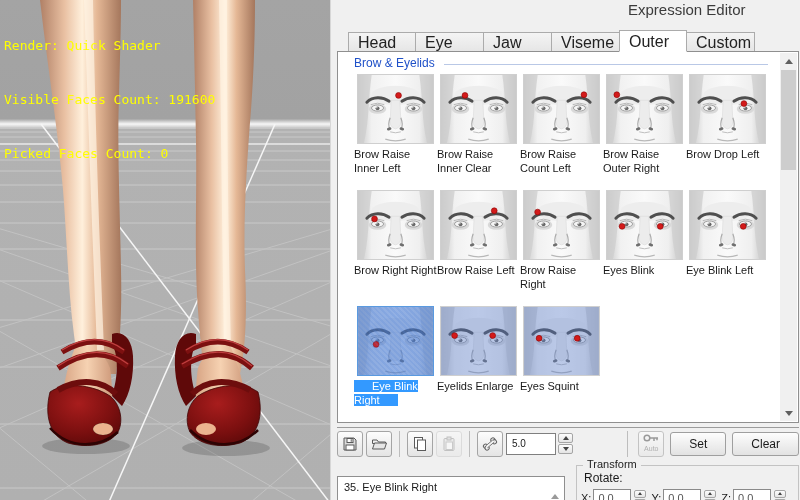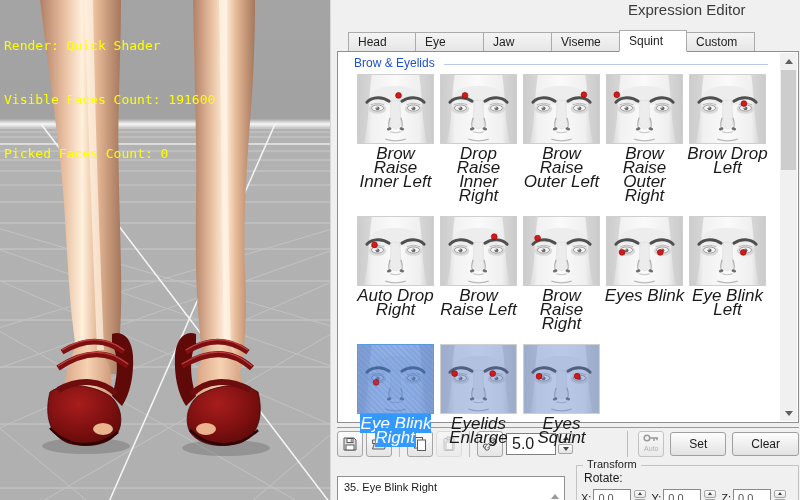--- a/index.html
+++ b/index.html
@@ -10,41 +10,41 @@
   .viewport{position:absolute;left:0;top:0;width:330px;height:500px;overflow:hidden;background:#a8a8a8;text-decoration:underline;}
   .viewport svg{position:absolute;left:0;top:0;}
   .vp-overlay{position:absolute;left:4px;top:1px;font-family:"DejaVu Sans Mono",monospace;
               font-size:13px;line-height:18px;white-space:pre;}
 
   
   .panel{position:absolute;left:330px;top:0;width:470px;height:500px;background:#f0f0f0;border-left:1px solid #d7d7d7;}
   .panel-title{position:absolute;top:1px;left:297px;font-size:15px;color:#3b3b3b;}
 
   .tab-bar{position:absolute;left:17px;top:31px;display:flex;align-items:flex-end;height:21px;}
-  .tab{box-sizing:border-box;width:68px;height:20px;line-height:19px;padding-left:9px;font-size:12px;
+  .tab{box-sizing:border-box;width:68px;height:20px;line-height:19px;padding-left:9px;font-size:16px;
        background:linear-gradient(#f4f4f4,#e6e6e6);border:1px solid #ababab;border-left:none;color:#222;}
   .tab:first-child{border-left:1px solid #ababab;}
   .tab.active{background:#fff;height:22px;line-height:21px;border-left:1px solid #ababab;margin-left:-1px;
               position:relative;z-index:3;border-bottom:1px solid #fff;}
 
   .tab-page{position:absolute;left:6px;top:51px;width:462px;height:372px;box-sizing:border-box;
             background:#fff;border:1px solid #8f8f8f;z-index:1;}
   .section-head{position:absolute;left:16px;right:30px;top:4px;display:flex;align-items:center;}
   .section-title{font-size:12px;color:#1e50c8;white-space:nowrap;}
   .section-line{flex:1;height:1px;background:#b9c8e6;margin-left:9px;margin-top:2px;}
 
   .grid{position:absolute;left:16px;top:22px;width:420px;display:grid;grid-template-columns:repeat(5,83px);}
   .thumb{width:83px;margin-bottom:13px;cursor:default;}
   .thumb-img{position:relative;width:77px;height:70px;margin:0 auto;border:1px solid #cfcfcf;box-sizing:border-box;background:#eee;}
   .thumb-img svg{display:block;width:75px;height:68px;}
   .thumb.selected .thumb-img{border:1px solid #5a9ae0;}
   .thumb.selected .thumb-img::after{content:'';position:absolute;inset:0;
       background:repeating-linear-gradient(45deg,rgba(80,130,215,.12) 0 2px,rgba(80,130,215,.28) 2px 4px);}
-  .thumb-label{padding-top:3px;font-size:17px;line-height:14px;text-align:center;min-height:30px;font-style:italic;}
-  .thumb-label .lbl.sel{background:#39f;color:#fff;padding:0 1px;}
+  .thumb-label{padding-top:3px;font-size:11px;line-height:14px;min-height:30px;}
+  .thumb-label .lbl.sel{background:#39f;color:#fff;padding:0 18px;}
   .tint{fill:transparent;}
   .thumb.blue .tint{fill:rgba(85,122,202,.38);}
   .thumb.selected .tint{fill:rgba(62,115,210,.50);}
   .dot{fill:#d31a1a;stroke:#8a0000;stroke-width:.6;}
 
   
   .vscroll{position:absolute;top:1px;right:1px;bottom:1px;width:17px;background:#f0f0f0;}
   .sb-btn{position:absolute;left:0;width:17px;height:16px;background:#f0f0f0;display:flex;align-items:center;justify-content:center;}
   .sb-up{top:0;}.sb-down{bottom:0;}
   .tri-up{width:0;height:0;border-left:4px solid transparent;border-right:4px solid transparent;border-bottom:5px solid #5f5f5f;}
@@ -53,21 +53,21 @@
 
   
   .toolbar{position:absolute;left:6px;top:427px;width:462px;height:31px;border-top:1px solid #9b9b9b;
            display:flex;align-items:center;gap:3px;box-sizing:border-box;padding-top:1px;}
   .tool-btn{width:26px;height:26px;box-sizing:border-box;border:1px solid #a5a5a5;border-radius:3px;
             background:linear-gradient(#fdfdfd,#e4e4e4);display:flex;align-items:center;justify-content:center;flex:0 0 auto;}
   .tool-btn.disabled{opacity:.45;border-color:#c2c2c2;}
   .tsep{width:1px;height:26px;background:#bdbdbd;margin:0 4px;flex:0 0 auto;}
   .spinwrap{display:flex;align-items:center;flex:0 0 auto;}
   .spin-val{width:50px;height:22px;box-sizing:border-box;border:1px solid #7f7f7f;background:#fff;
-            font-size:16px;line-height:20px;padding-left:5px;}
+            font-size:10px;line-height:20px;padding-left:5px;}
   .spin-arrows{display:flex;flex-direction:column;margin-left:2px;gap:1px;}
   .spin-arrows .sa{width:15px;height:10px;box-sizing:border-box;border:1px solid #a5a5a5;border-radius:2px;
             background:linear-gradient(#fdfdfd,#e4e4e4);display:flex;align-items:center;justify-content:center;}
   .mini-up{width:0;height:0;border-left:3px solid transparent;border-right:3px solid transparent;border-bottom:4px solid #444;}
   .mini-down{width:0;height:0;border-left:3px solid transparent;border-right:3px solid transparent;border-top:4px solid #444;}
   .right-group{margin-left:auto;display:flex;align-items:center;gap:6px;}
   .autokey{width:26px;height:26px;box-sizing:border-box;border:1px solid #b5b5b5;border-radius:3px;
            background:linear-gradient(#fbfbfb,#e8e8e8);display:flex;flex-direction:column;align-items:center;opacity:.75;}
   .autokey .ak-label{font-size:7px;color:#9a9a9a;line-height:7px;}
   .push-btn{height:24px;box-sizing:border-box;border:1px solid #9f9f9f;border-radius:3px;padding:0 18px;
@@ -219,21 +219,21 @@
   </div>
 
   <div class="panel">
     <div class="panel-title">Expression Editor</div>
 
     <div class="tab-bar">
         <div class="tab">Head</div>
         <div class="tab">Eye</div>
         <div class="tab">Jaw</div>
         <div class="tab">Viseme</div>
-        <div class="tab active">Squint</div>
+        <div class="tab active">Outer</div>
         <div class="tab">Custom</div>
       </div>
 
     <div class="tab-page">
       <div class="section-head">
         <span class="section-title" style="color: rgb(30, 80, 200);">Brow &amp; Eyelids</span>
         <span class="section-line"></span>
       </div>
       <div class="grid">
           <div class="thumb gray">
@@ -316,21 +316,21 @@
         <ellipse cx="45" cy="55.5" rx="2.4" ry="1.5" fill="#6f6f6f" transform="rotate(15 45 55.5)"></ellipse>
         <path d="M33,58.5 Q38.5,60.5 44,58.5" stroke="#bdbdbd" stroke-width="1" fill="none"></path>
         <path d="M28,66 Q38.5,69.5 49,66" stroke="#b8b8b8" stroke-width="1.2" fill="none"></path>
         <rect class="tint" x="0" y="0" width="77" height="70"></rect>
         <g class="dots">
                   <circle cx="24.6" cy="21.0" r="3" class="dot"></circle>
                 </g>
       </svg>
     </div>
     <div class="thumb-label">
-      <span class="lbl">Drop Raise Inner Right</span>
+      <span class="lbl">Brow Raise Inner Clear</span>
     </div>
   </div>
           <div class="thumb gray">
     <div class="thumb-img">
       <svg viewBox="0 0 77 70">
         <defs>
           <linearGradient id="fS" x1="0" y1="0" x2="1" y2="0">
             <stop offset="0" stop-color="#c6c6c6"></stop>
                     <stop offset=".18" stop-color="#f1f1f1"></stop>
             <stop offset=".5" stop-color="#fafafa"></stop>
@@ -361,21 +361,21 @@
         <ellipse cx="45" cy="55.5" rx="2.4" ry="1.5" fill="#6f6f6f" transform="rotate(15 45 55.5)"></ellipse>
         <path d="M33,58.5 Q38.5,60.5 44,58.5" stroke="#bdbdbd" stroke-width="1" fill="none"></path>
         <path d="M28,66 Q38.5,69.5 49,66" stroke="#b8b8b8" stroke-width="1.2" fill="none"></path>
         <rect class="tint" x="0" y="0" width="77" height="70"></rect>
         <g class="dots">
                   <circle cx="61.6" cy="20.3" r="3" class="dot"></circle>
                 </g>
       </svg>
     </div>
     <div class="thumb-label">
-      <span class="lbl">Brow Raise Outer Left</span>
+      <span class="lbl">Brow Raise Count Left</span>
     </div>
   </div>
           <div class="thumb gray">
     <div class="thumb-img">
       <svg viewBox="0 0 77 70">
         <defs>
           <linearGradient id="fS" x1="0" y1="0" x2="1" y2="0">
             <stop offset="0" stop-color="#c6c6c6"></stop>
                     <stop offset=".18" stop-color="#f1f1f1"></stop>
             <stop offset=".5" stop-color="#fafafa"></stop>
@@ -496,21 +496,21 @@
         <ellipse cx="45" cy="55.5" rx="2.4" ry="1.5" fill="#6f6f6f" transform="rotate(15 45 55.5)"></ellipse>
         <path d="M33,58.5 Q38.5,60.5 44,58.5" stroke="#bdbdbd" stroke-width="1" fill="none"></path>
         <path d="M28,66 Q38.5,69.5 49,66" stroke="#b8b8b8" stroke-width="1.2" fill="none"></path>
         <rect class="tint" x="0" y="0" width="77" height="70"></rect>
         <g class="dots">
                   <circle cx="16.9" cy="28.7" r="3" class="dot"></circle>
                 </g>
       </svg>
     </div>
     <div class="thumb-label">
-      <span class="lbl">Auto Drop Right</span>
+      <span class="lbl">Brow Right Right</span>
     </div>
   </div>
           <div class="thumb gray">
     <div class="thumb-img">
       <svg viewBox="0 0 77 70">
         <defs>
           <linearGradient id="fS" x1="0" y1="0" x2="1" y2="0">
             <stop offset="0" stop-color="#c6c6c6"></stop>
                     <stop offset=".18" stop-color="#f1f1f1"></stop>
             <stop offset=".5" stop-color="#fafafa"></stop>

